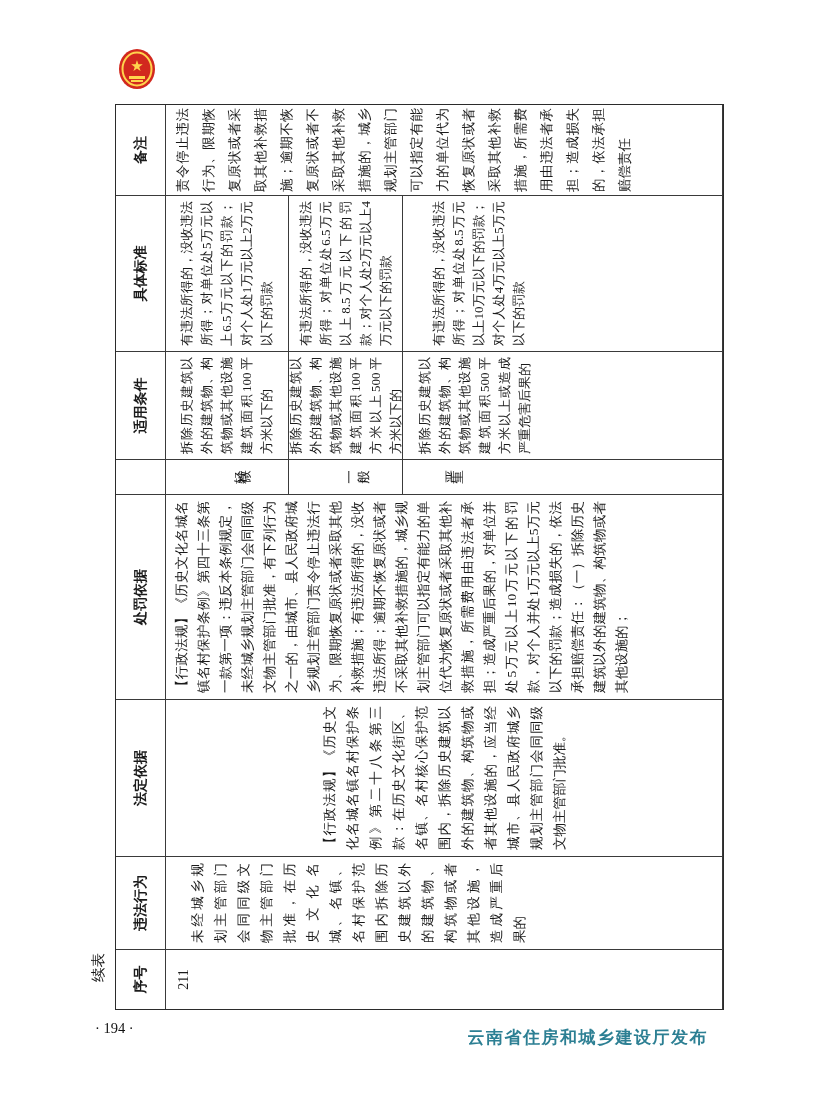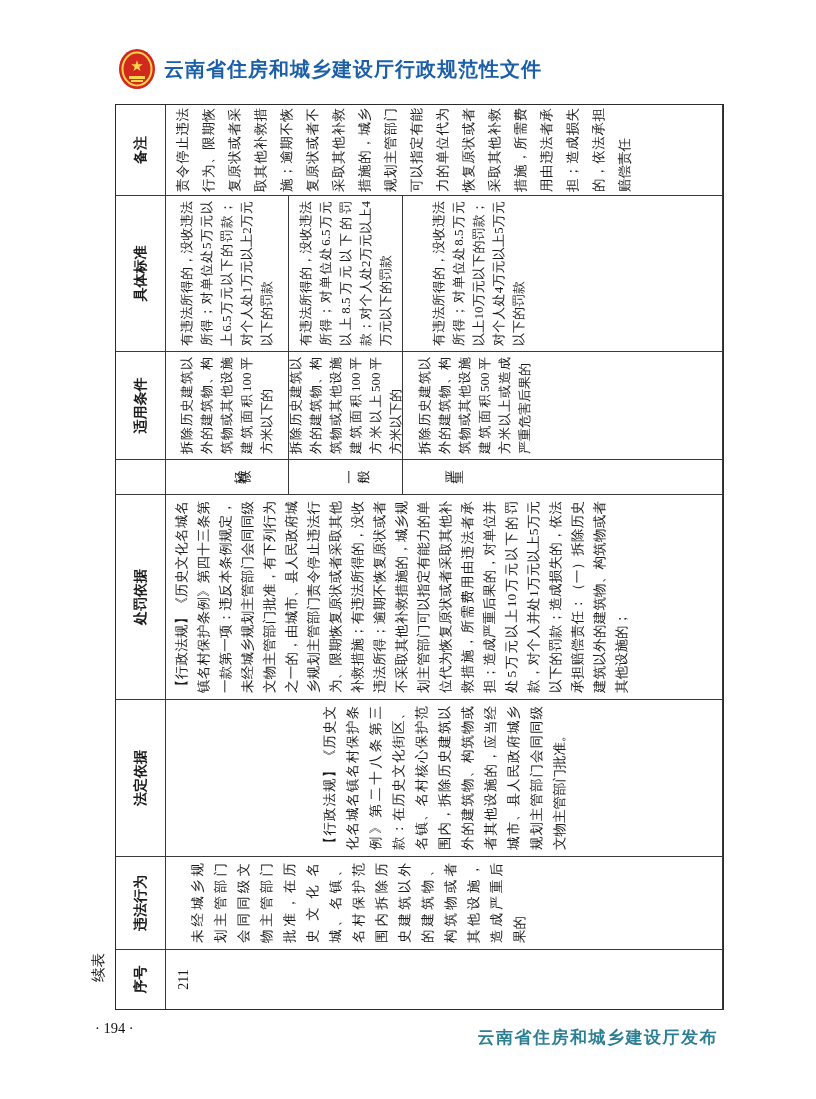--- a/index.html
+++ b/index.html
@@ -41,35 +41,34 @@
   .c-tier{justify-content:center;}
   .c-tier .tier-tx{writing-mode:vertical-lr;text-orientation:upright;
                    letter-spacing:4px;font-size:13.5px;width:auto;}
   .tier-mid{align-items:center;}
   .tier-severe{align-items:flex-start;padding-top:32px;}
   .pad-top-sm{padding-top:12px;}
   .pad-top-md{padding-top:26px;}
 
   
   .page-num{position:absolute;left:95px;top:1020px;font-size:14.5px;color:#111;}
-  .publisher{position:absolute;right:98px;top:1026px;font-size:17px;font-weight:bold;
+  .publisher{position:absolute;right:108px;top:1026px;font-size:17px;font-weight:bold;
              color:#2c7f93;letter-spacing:1.5px;white-space:nowrap;}
 </style>
 </head>
 <body>
 
 <div class="doc-header">
   <svg class="emblem" viewBox="0 0 38 42">
     <ellipse cx="19" cy="21" rx="18" ry="20" fill="#d2281e"></ellipse>
     <ellipse cx="19" cy="21" rx="14.5" ry="16.5" fill="none" stroke="#ffd44d" stroke-width="2"></ellipse>
     <text x="19" y="23" text-anchor="middle" font-size="15" fill="#ffd44d">★</text>
     <rect x="11" y="28" width="16" height="3" fill="#ffd44d"></rect>
     <rect x="13" y="32" width="12" height="2" fill="#ffd44d"></rect>
   </svg>
-  <div class="doc-title">云南省住房和城乡建设厅行政规范性文件</div>
 </div>
 
 <div class="rot-wrap">
   <div class="cont-note">续表</div>
 
   <div class="ltable">
 
     <div class="cell hd">
         <span>序号</span>
       </div>

